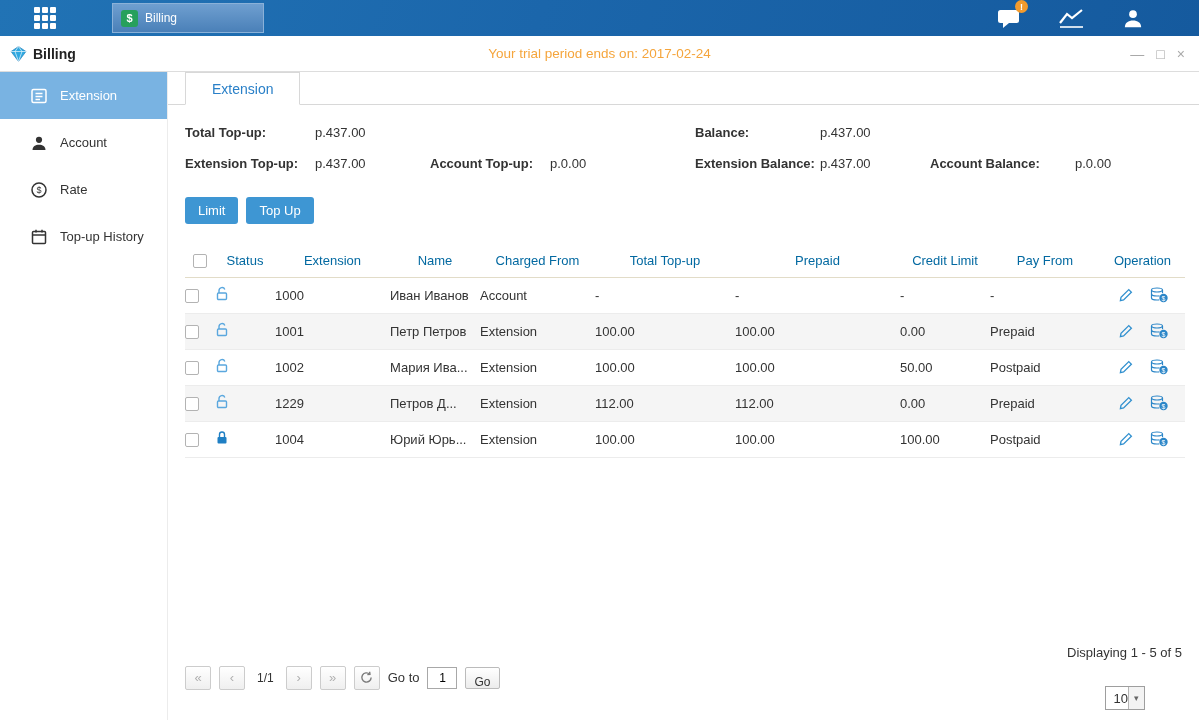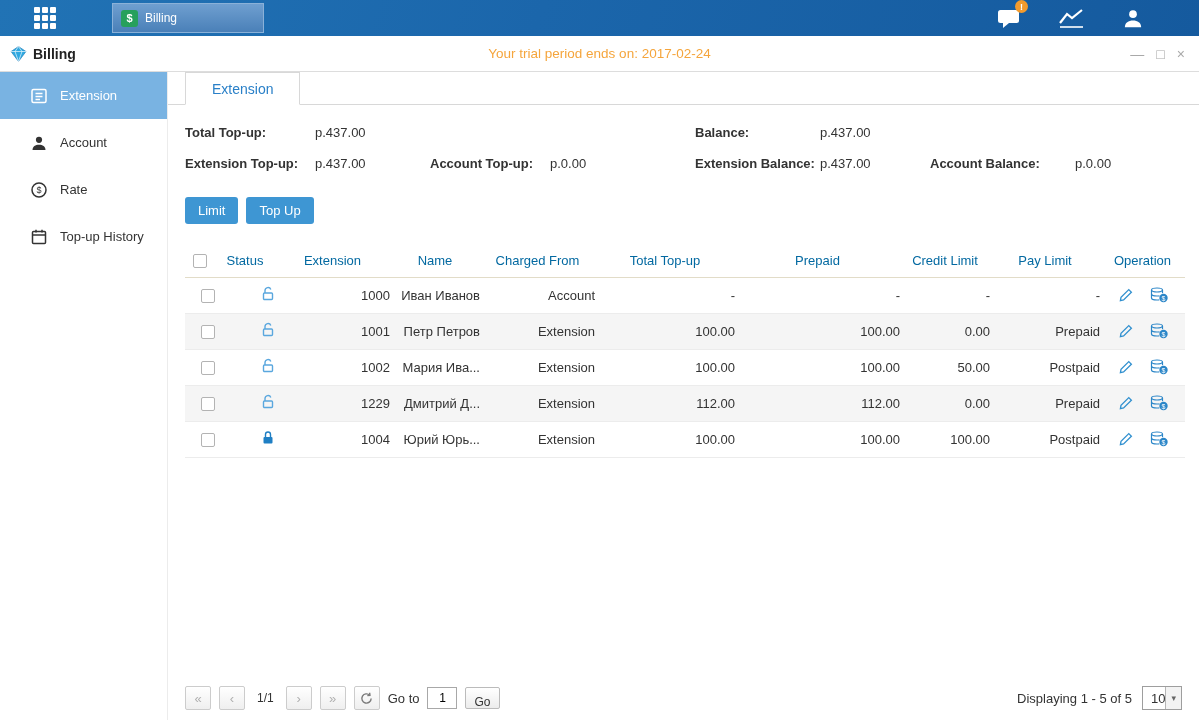--- a/index.html
+++ b/index.html
@@ -45,36 +45,36 @@
   .sum-row { display:flex; align-items:center; height:31px; }
   .sum-label { font-weight:bold; }
   .w130{width:130px} .w380{width:380px} .w125{width:125px} .w115{width:115px} .w120{width:120px} .w145{width:145px} .w110{width:110px}
 
   .actions { display:flex; gap:8px; margin:18px 0 0 17px; }
   .btn { background:#3e96d3; color:#fff; border:none; border-radius:3px; height:27px; padding:0 13px; font-size:13px; font-family:inherit; cursor:pointer; }
 
   .table-wrap { margin:20px 17px 0; }
   table { width:100%; border-collapse:collapse; table-layout:fixed; font-size:13px; color:#333; }
   thead th { font-weight:normal; color:#0369a1; height:33px; border-bottom:1px solid #e2dcc8; text-align:center; }
-  tbody td { height:35px; text-align:right; border-bottom:1px solid #ececec; overflow:hidden; white-space:nowrap; text-overflow:ellipsis; }
+  tbody td { height:35px; text-align:left; border-bottom:1px solid #ececec; overflow:hidden; white-space:nowrap; text-overflow:ellipsis; }
   tbody tr:nth-child(even) { background:#f5f5f5; }
   .cb { display:inline-block; width:14px; height:14px; border:1px solid #b3b3b3; border-radius:2px; background:#fff; vertical-align:middle; cursor:pointer; }
   .status-icon .lock-closed { display:none; }
   .status-icon[data-status="locked"] .lock-closed { display:inline; }
   .op-cell { display:flex; align-items:center; justify-content:center; gap:16px; height:35px; }
   .op-icon { cursor:pointer; display:flex; align-items:center; }
 
   
   .pagination { margin-top:auto; padding:0 17px 10px; display:flex; align-items:center; gap:8px; font-size:13px; color:#333; }
   .pg-btn { width:26px; height:24px; border:1px solid #ccc; border-radius:2px; background:linear-gradient(#fff,#efefef); color:#b0b0b0; display:flex; align-items:center; justify-content:center; font-size:13px; cursor:pointer; }
   .pg-indicator { margin:0 4px; font-size:12px; color:#333; }
   .goto-label { }
   .goto-input { width:30px; height:22px; border:1px solid #a8a8a8; text-align:center; font-size:12px; font-family:inherit; }
   .go-btn { height:22px; padding:7px 8px; border:1px solid #bbb; border-radius:2px; background:linear-gradient(#fff,#ececec); font-size:12px; color:#333; font-family:inherit; cursor:pointer; }
-  .pg-right { margin-left:auto; display:flex; align-items:center; gap:10px; }
+  .pg-right { margin-left:auto; display:flex; align-items:center; gap:26px;flex-direction:column; }
   .page-size { width:40px; height:24px; border:1px solid #9e9e9e; background:#fff; display:flex; align-items:center; cursor:pointer; }
   .page-size .val { flex:1; padding-left:8px; font-size:13px; }
   .page-size .arrow-box { width:17px; height:100%; border-left:1px solid #b5b5b5; background:#f3f3f3; display:flex; align-items:center; justify-content:center; color:#666; font-size:9px; }
 </style>
 </head>
 <body>
 
 <div class="screen">
 
   <header class="topbar">
@@ -220,21 +220,21 @@
           <thead>
             <tr>
               <th><span class="cb"></span></th>
               <th>Status</th>
               <th>Extension</th>
               <th>Name</th>
               <th>Charged From</th>
               <th>Total Top-up</th>
               <th>Prepaid</th>
               <th>Credit Limit</th>
-              <th>Pay Limit</th>
+              <th>Pay From</th>
               <th>Operation</th>
             </tr>
           </thead>
           <tbody>
 
             <tr>
               <td><span class="cb"></span></td>
               <td><span class="status-icon" data-status="unlocked">
                 <svg class="lock-open" width="14" height="15" viewBox="0 0 14 15" fill="none" stroke="#5aa7de" stroke-width="1.4">
                       <path d="M4 7V4.5a3 3 0 0 1 5.8-1"></path>
@@ -353,21 +353,21 @@
             <tr>
               <td><span class="cb"></span></td>
               <td><span class="status-icon" data-status="unlocked">
                 <svg class="lock-open" width="14" height="15" viewBox="0 0 14 15" fill="none" stroke="#5aa7de" stroke-width="1.4">
                       <path d="M4 7V4.5a3 3 0 0 1 5.8-1"></path>
                       <rect x="2.5" y="7" width="9" height="6.5" rx="1"></rect>
                     </svg>
                 
               </span></td>
               <td>1229</td>
-              <td>Дмитрий Д...</td>
+              <td>Петров Д...</td>
               <td>Extension</td>
               <td>112.00</td>
               <td>112.00</td>
               <td>0.00</td>
               <td>Prepaid</td>
               <td>
                   <div class="op-cell">
                 <span class="op-icon">
                       <svg width="16" height="16" viewBox="0 0 16 16" fill="none" stroke="#3190cf" stroke-width="1.3">
                         <path d="M10.8 2.6l2.6 2.6L5.6 13l-3.2.6.6-3.2z"></path>

